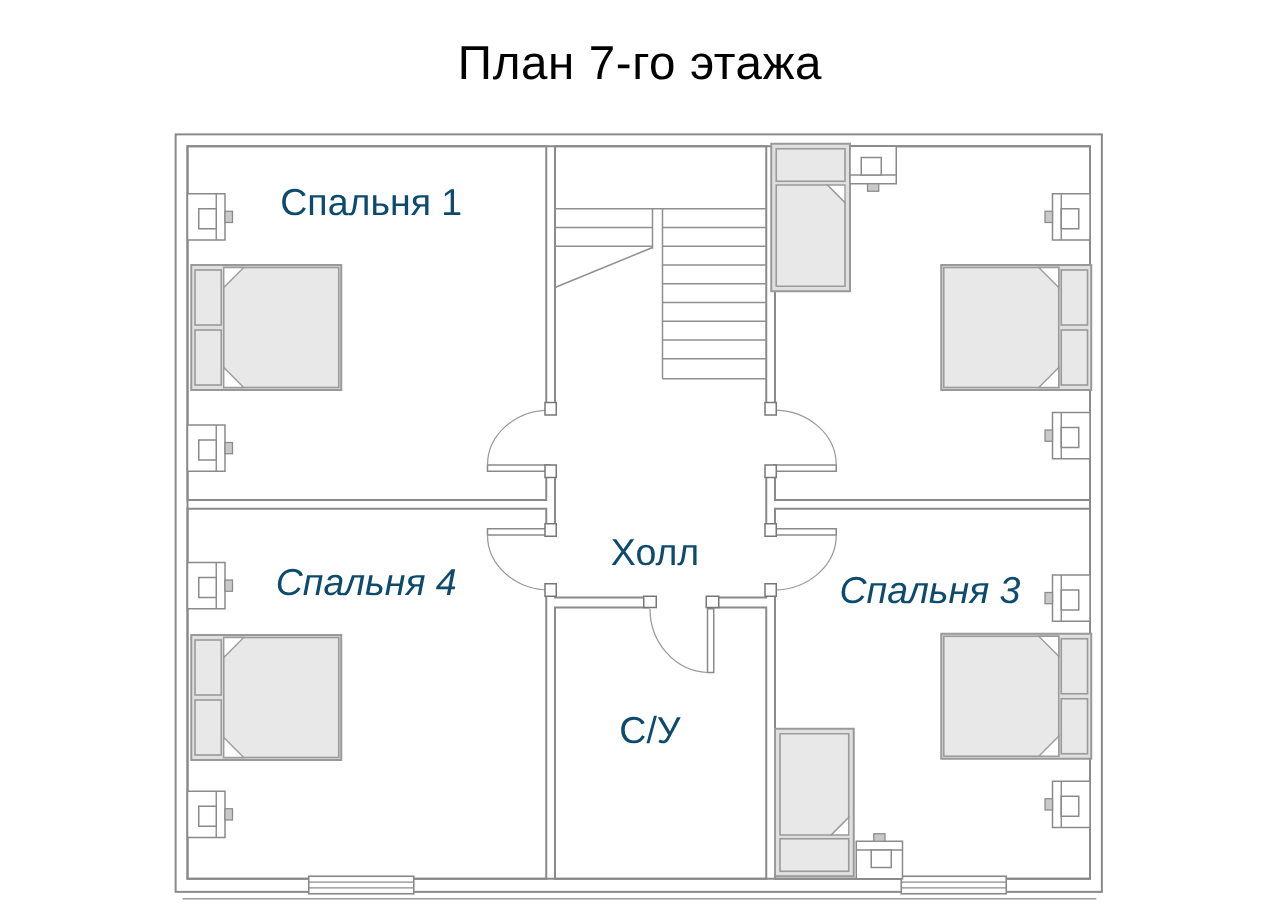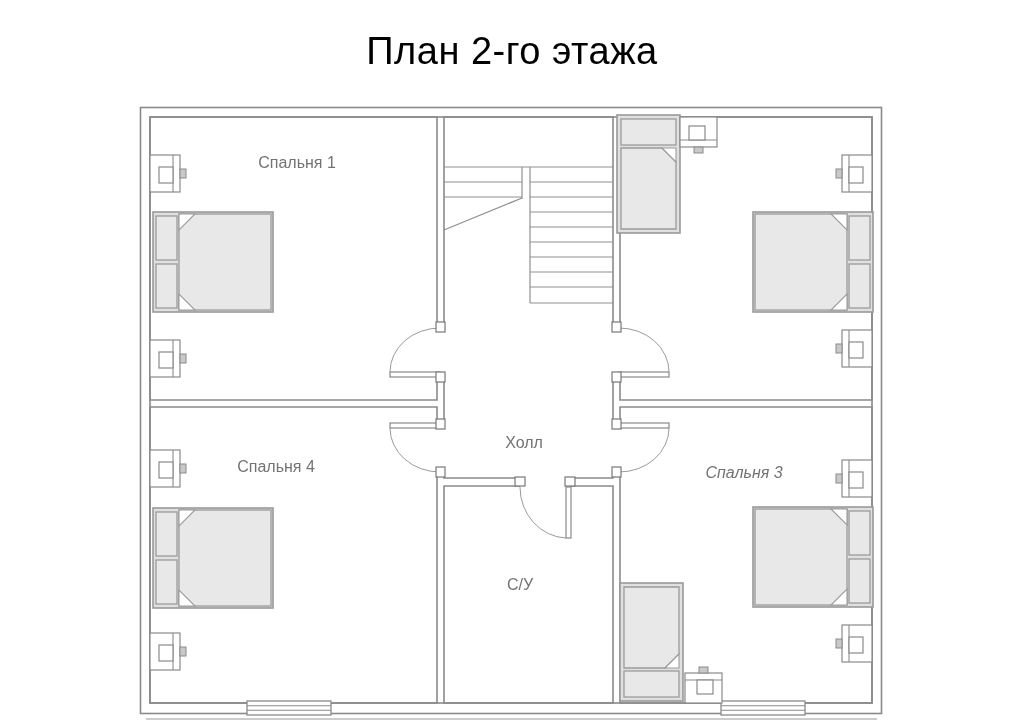--- a/index.html
+++ b/index.html
@@ -1,41 +1,41 @@
 <!DOCTYPE html>
 <html><head>
 <meta charset="utf-8">
 <style>
   html,body{margin:0;padding:0;background:#ffffff;}
   .page{position:relative;width:1024px;height:724px;background:#ffffff;overflow:hidden;
         font-family:"Liberation Sans", sans-serif;}
   .title{position:absolute;left:0;top:30px;width:100%;text-align:center;
          font-size:38px;color:#000;letter-spacing:0.5px;}
-  .plan-label{position:absolute;transform:translate(-50%,-50%);font-size:16px;color:#737373;
+  .plan-label{position:absolute;transform:translate(-50%,-50%);font-size:30px;color:#0c4a6e;
               white-space:nowrap;}
   svg{position:absolute;left:0;top:0;}
   .wall{stroke:#8a8a8a;stroke-width:1.6;fill:none;}
   .wallthin{stroke:#9a9a9a;stroke-width:1.2;fill:none;}
   .stair{stroke:#8f8f8f;stroke-width:1.2;fill:none;}
   .arc{stroke:#9a9a9a;stroke-width:1;fill:none;}
   .leaf{fill:#ffffff;stroke:#8a8a8a;stroke-width:1.2;}
   .jamb{fill:#ffffff;stroke:#777777;stroke-width:1.2;}
   .furn-outer{fill:#e0e0e0;stroke:#999999;stroke-width:1.6;}
   .furn-inner{fill:#e8e8e8;stroke:#9b9b9b;stroke-width:1.3;}
   .fold{fill:#ffffff;stroke:#9b9b9b;stroke-width:1.1;}
   .fx-box{fill:#ffffff;stroke:#8a8a8a;stroke-width:1.2;}
   .fx-tab{fill:#c9c9c9;stroke:#8a8a8a;stroke-width:1;}
   .win{stroke:#8a8a8a;stroke-width:1.3;fill:#ffffff;}
 </style>
 </head>
 <body>
 
 <div class="page">
 
-  <div class="title">План 2-го этажа</div>
+  <div class="title">План 7-го этажа</div>
 
   <svg width="1024" height="724" viewBox="0 0 1024 724">
 
     <defs>
 
       <g id="fx">
         <rect class="fx-box" x="0" y="0" width="30" height="37"></rect>
         <line x1="23" y1="0" x2="23" y2="37" stroke="#8a8a8a" stroke-width="1.1"></line>
         <rect class="fx-box" x="9" y="12" width="14" height="16"></rect>
         <rect class="fx-tab" x="30" y="14" width="6" height="9"></rect>
@@ -190,17 +190,17 @@
     <g transform="translate(717,117) rotate(90)">
         <use href="#fx"></use>
       </g>
     <g transform="translate(685,703) rotate(-90)">
         <use href="#fx"></use>
       </g>
   </svg>
 
   <div class="plan-label" style="left:297px;top:163px;">Спальня 1</div>
   <div class="plan-label" style="left:744px;top:473px;font-style:italic;">Спальня 3</div>
-  <div class="plan-label" style="left:276px;top:467px;">Спальня 4</div>
+  <div class="plan-label" style="left:293px;top:467px;font-style:italic;">Спальня 4</div>
   <div class="plan-label" style="left:524px;top:399px;margin-top:44px;">Холл</div>
   <div class="plan-label" style="left:520px;top:585px;">С/У</div>
 
 </div>
 
 </body></html>

